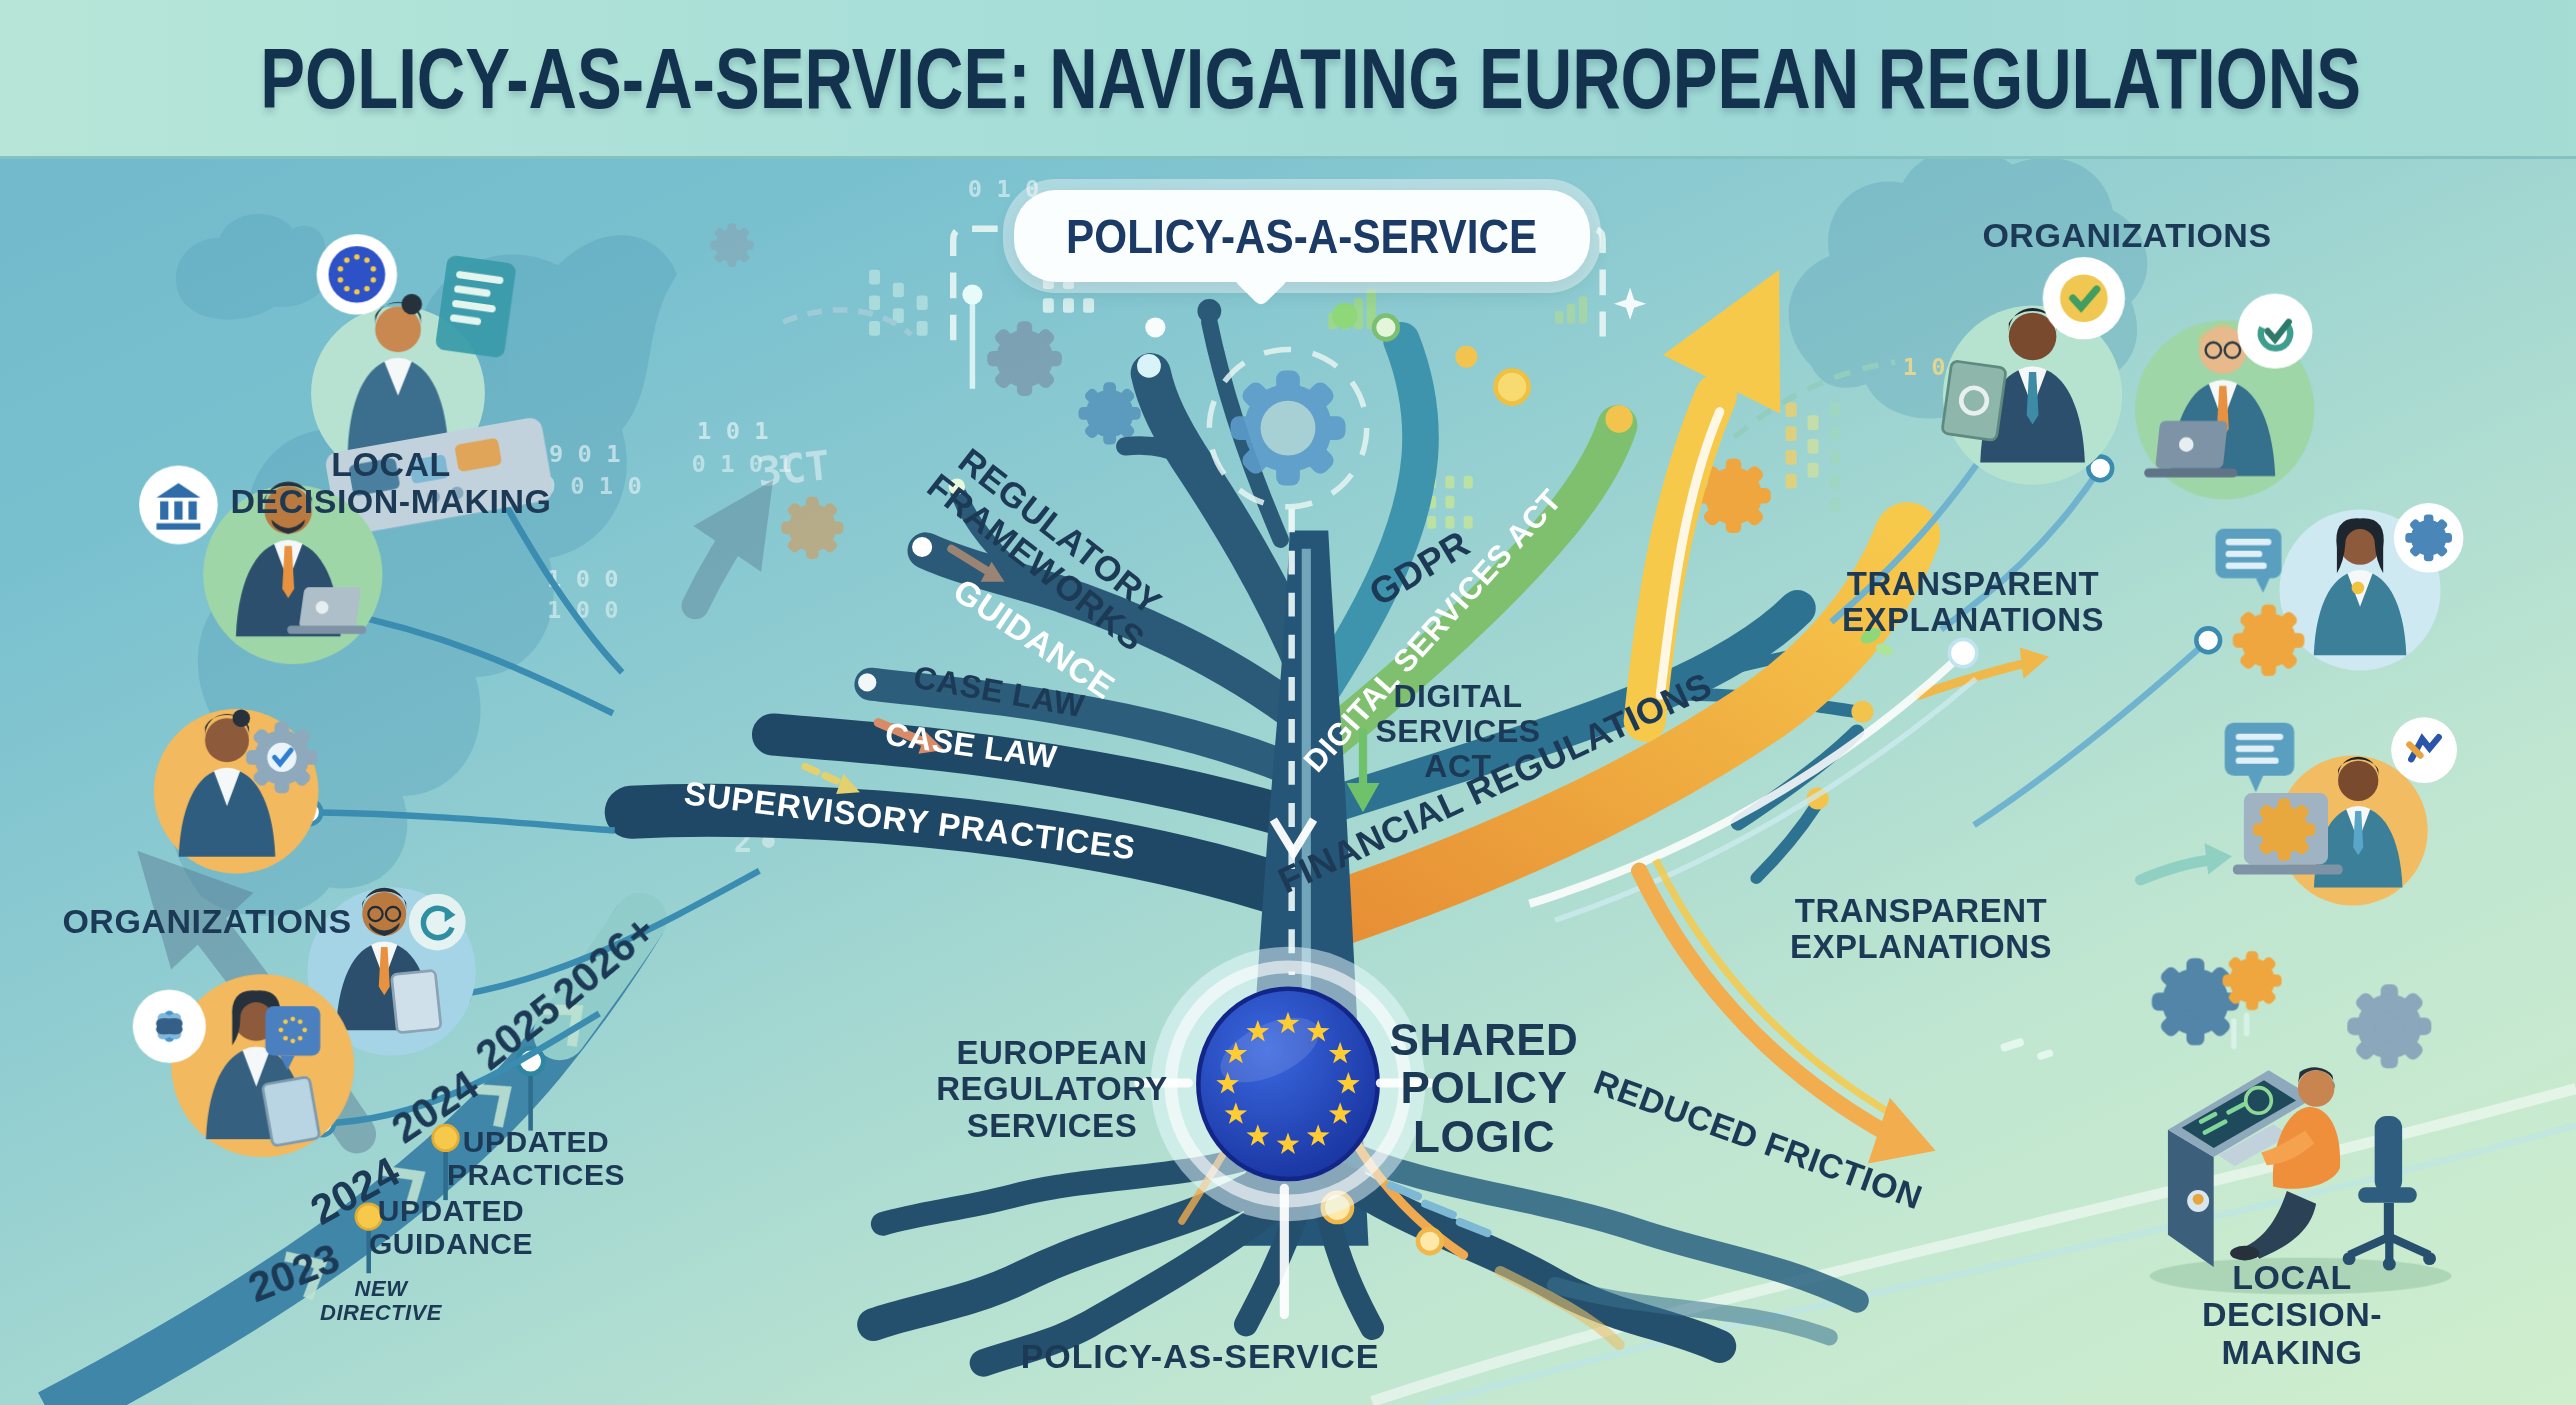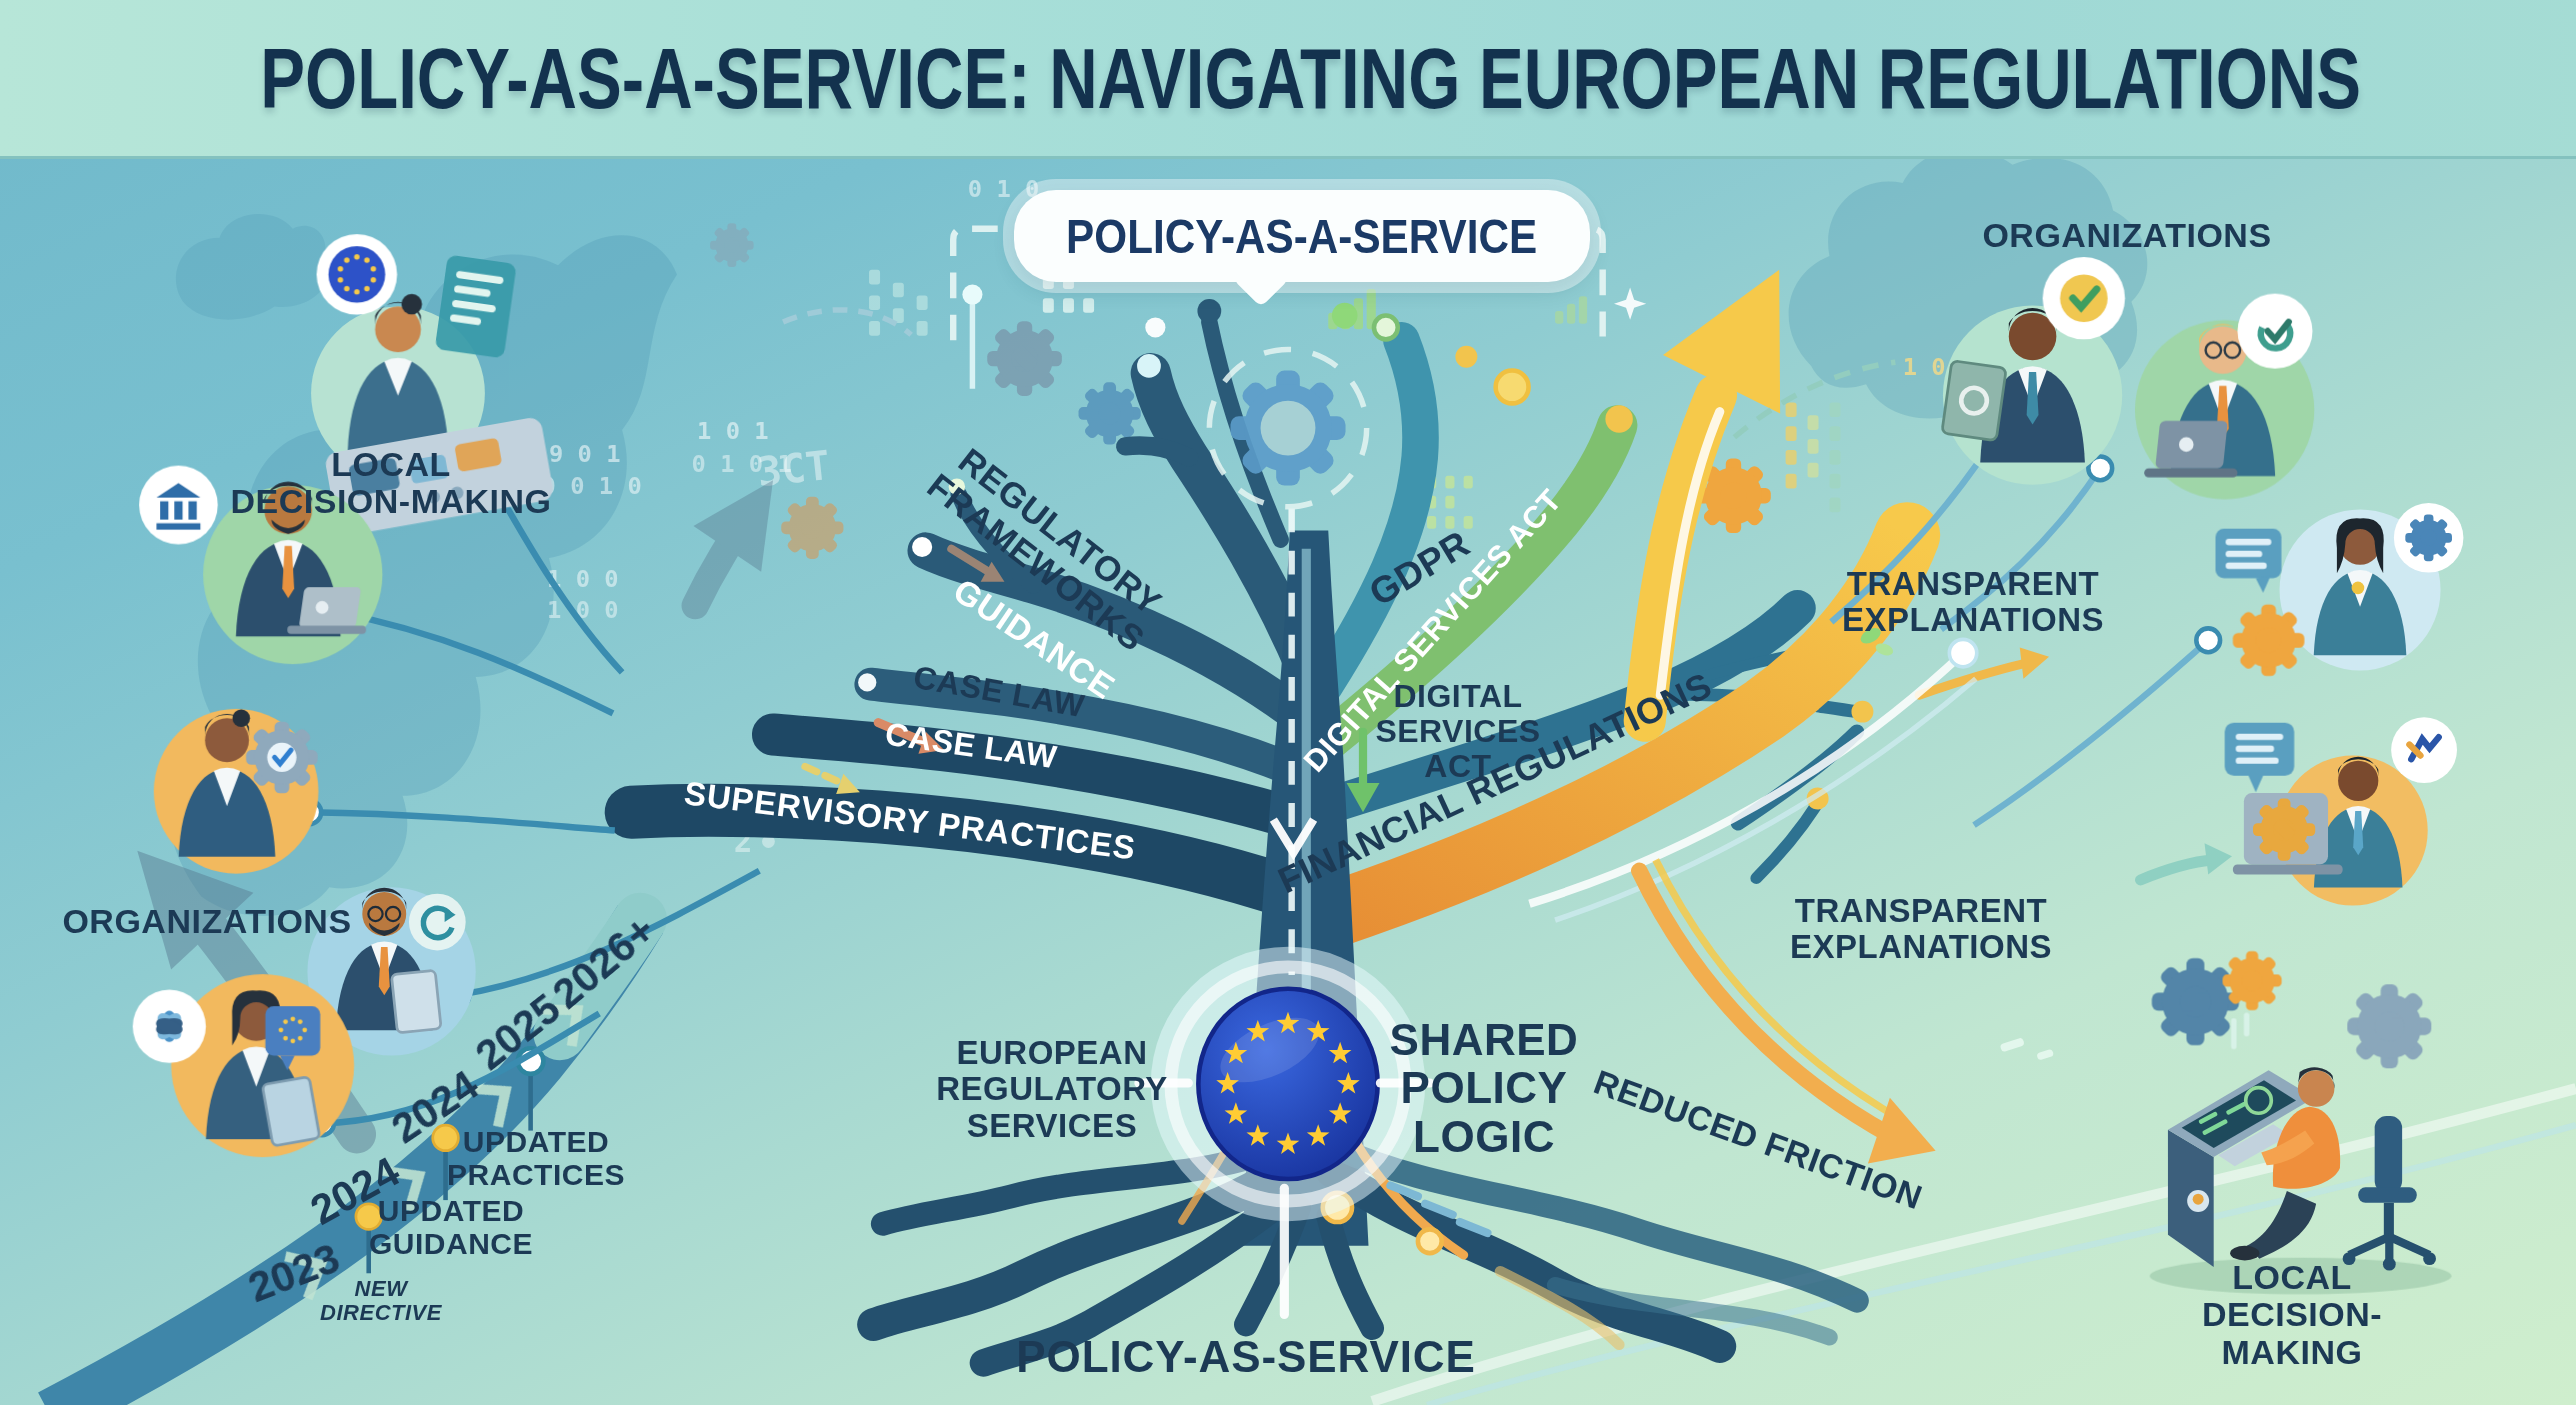--- a/index.html
+++ b/index.html
@@ -32,21 +32,21 @@
   #lbl-dsa-r{left:1433px;top:631px;font-size:31px;transform:translate(-50%,-50%) rotate(-48deg);white-space:nowrap;}
   #lbl-dsa-b{left:1458px;top:732px;font-size:32px;}
   #lbl-finreg{left:1495px;top:783px;font-size:36px;transform:translate(-50%,-50%) rotate(-25deg);white-space:nowrap;}
   #lbl-org-right{left:2127px;top:236px;font-size:34px;}
   #lbl-te-top{left:1973px;top:602px;font-size:33px;}
   #lbl-te-mid{left:1921px;top:929px;font-size:33px;}
   #lbl-rf{left:1758px;top:1140px;font-size:34px;transform:translate(-50%,-50%) rotate(20deg);white-space:nowrap;}
   #lbl-ldm-right{left:2292px;top:1315px;font-size:34px;}
   #lbl-eru{left:1052px;top:1089px;font-size:33px;}
   #lbl-spl{left:1484px;top:1089px;font-size:44px;}
-  #lbl-pas{left:1246px;top:1357px;font-size:44px;letter-spacing:0.9px;white-space:nowrap;}
+  #lbl-pas{left:1200px;top:1357px;font-size:34px;letter-spacing:0.9px;white-space:nowrap;}
   .yr{position:absolute;z-index:20;font-weight:bold;color:#1c3a55;transform:translate(-50%,-50%);}
   #y0{left:294px;top:1273px;font-size:42px;transform:translate(-50%,-50%) rotate(-21deg);}
   #y1{left:355px;top:1191px;font-size:42px;transform:translate(-50%,-50%) rotate(-29deg);}
   #y2{left:435px;top:1107px;font-size:42px;transform:translate(-50%,-50%) rotate(-34deg);}
   #y3{left:518px;top:1032px;font-size:42px;transform:translate(-50%,-50%) rotate(-38deg);}
   #y4{left:604px;top:962px;font-size:42px;transform:translate(-50%,-50%) rotate(-40deg);}
   #m1{left:381px;top:1301px;font-size:22px;font-style:italic;}
   #m2{left:451px;top:1227px;font-size:30px;}
   #m3{left:536px;top:1158px;font-size:30px;}
 </style>

